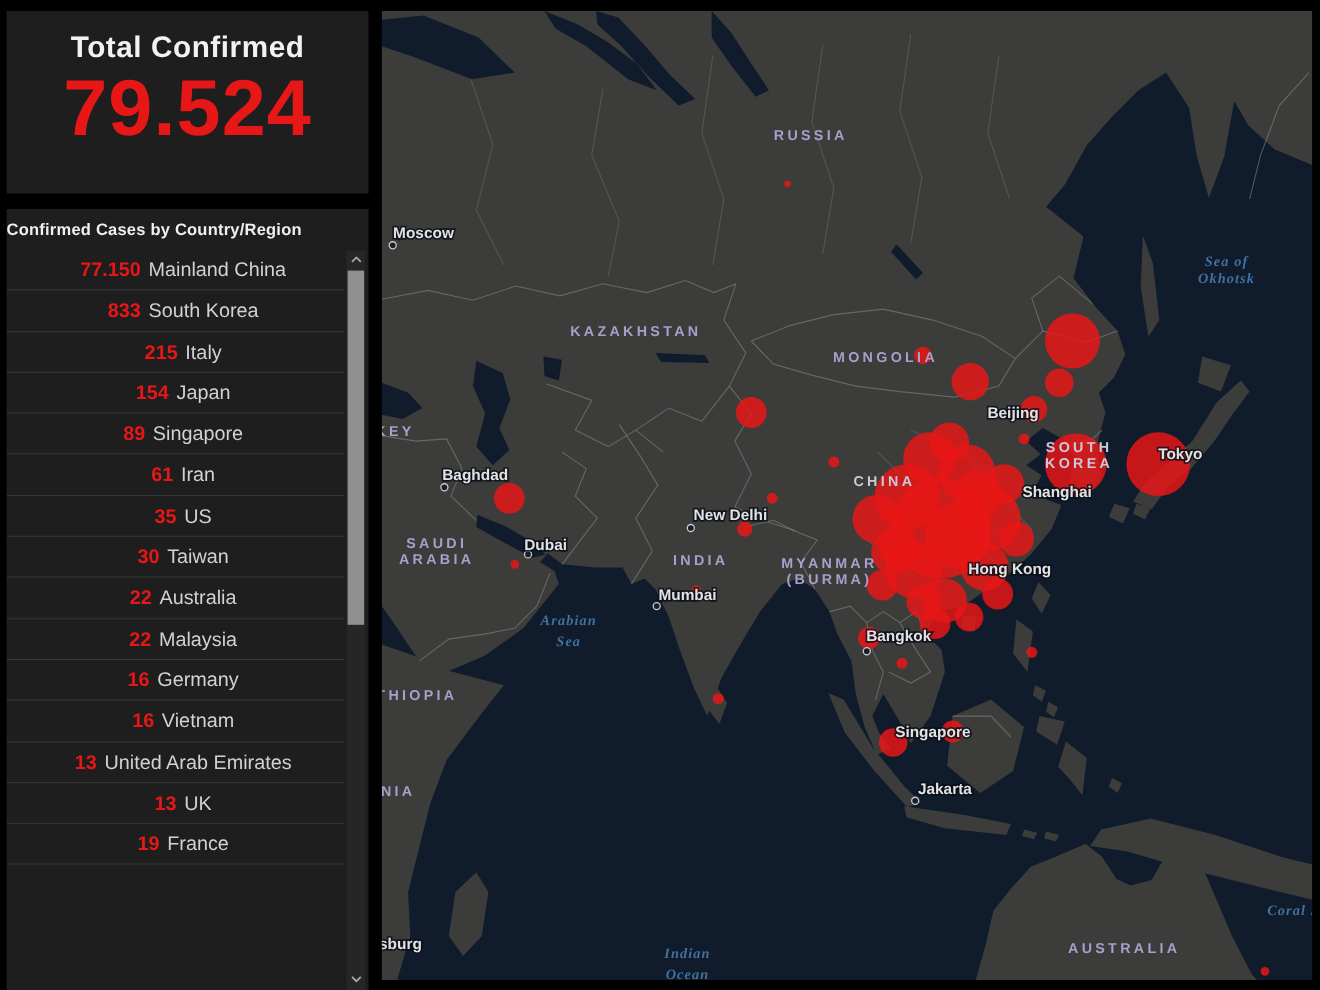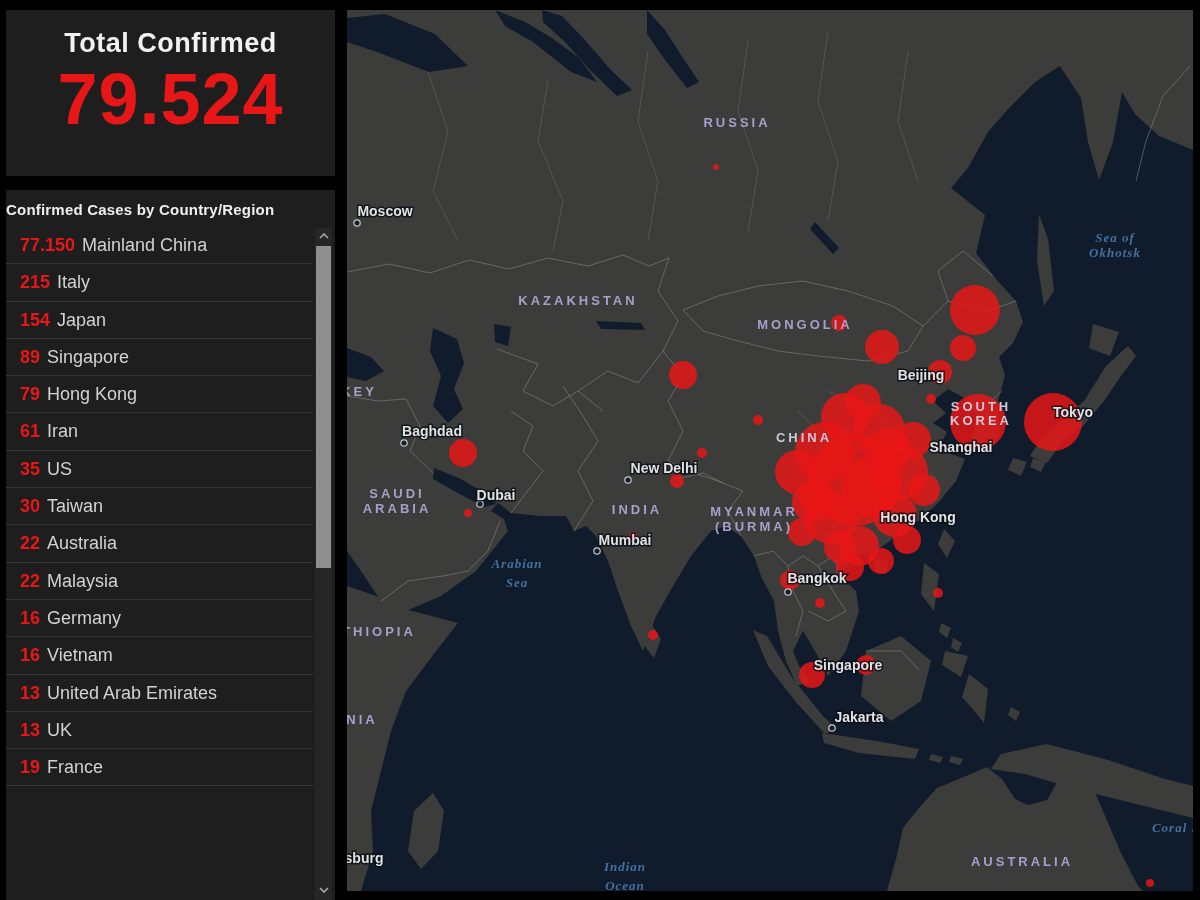--- a/index.html
+++ b/index.html
@@ -13,21 +13,21 @@
   body{background:var(--background);font-family:"Liberation Sans",sans-serif;}
   .app{position:relative;width:1004px;height:900px;background:var(--background);}
 
   
   .panel{position:absolute;left:6px;width:329px;background:var(--panel);}
   .total-panel{top:10px;height:166px;text-align:center;}
   .total-title{color:#f2f2f2;font-size:27px;font-weight:600;letter-spacing:.5px;margin-top:18px;}
   .total-value{color:var(--accent-red);font-size:72px;font-weight:700;letter-spacing:1px;margin-top:4px;line-height:1;}
   .list-panel{top:190px;height:710px;overflow:hidden;}
   .list-title{color:#efefef;font-size:15px;font-weight:700;text-align:left;padding-top:11px;letter-spacing:.2px;}
-  .list{position:absolute;left:0;top:37px;right:22px;bottom:0;overflow:hidden;}
+  .list{position:absolute;left:0;top:37px;right:22px;bottom:0;overflow:hidden;text-align:center;}
   .row{height:37.3px;line-height:37.3px;padding-left:14px;white-space:nowrap;border-bottom:1px solid #363636;}
   .row .num{color:var(--accent-red);font-weight:700;font-size:18px;margin-right:7px;}
   .row .cname{color:var(--list-text);font-size:18px;}
 
   
   .scrollbar{position:absolute;top:38px;bottom:0;right:3px;width:17px;background:#262626;}
   .sb-btn{position:absolute;left:0;width:17px;height:16px;display:flex;align-items:center;justify-content:center;cursor:pointer;}
   .sb-btn.up{top:0;} .sb-btn.down{bottom:2px;}
   .sb-btn svg{width:10px;height:6px;stroke:#a9a9a9;stroke-width:1.6;fill:none;}
   .sb-thumb{position:absolute;left:1px;top:18px;width:15px;height:322px;background:var(--scrollbar-thumb);}
@@ -54,24 +54,24 @@
   <aside>
     <section class="panel total-panel">
       <div class="total-title">Total Confirmed</div>
       <div class="total-value">79.524</div>
     </section>
 
     <section class="panel list-panel">
       <div class="list-title">Confirmed Cases by Country/Region</div>
       <div class="list" id="country-list">
           <div class="row"><span class="num">77.150</span><span class="cname">Mainland China</span></div>
+          <div class="row"><span class="num">833</span><span class="cname">South Korea</span></div>
           <div class="row"><span class="num">215</span><span class="cname">Italy</span></div>
           <div class="row"><span class="num">154</span><span class="cname">Japan</span></div>
           <div class="row"><span class="num">89</span><span class="cname">Singapore</span></div>
-          <div class="row"><span class="num">79</span><span class="cname">Hong Kong</span></div>
           <div class="row"><span class="num">61</span><span class="cname">Iran</span></div>
           <div class="row"><span class="num">35</span><span class="cname">US</span></div>
           <div class="row"><span class="num">30</span><span class="cname">Taiwan</span></div>
           <div class="row"><span class="num">22</span><span class="cname">Australia</span></div>
           <div class="row"><span class="num">22</span><span class="cname">Malaysia</span></div>
           <div class="row"><span class="num">16</span><span class="cname">Germany</span></div>
           <div class="row"><span class="num">16</span><span class="cname">Vietnam</span></div>
           <div class="row"><span class="num">13</span><span class="cname">United Arab Emirates</span></div>
           <div class="row"><span class="num">13</span><span class="cname">UK</span></div>
           <div class="row"><span class="num">19</span><span class="cname">France</span></div>

